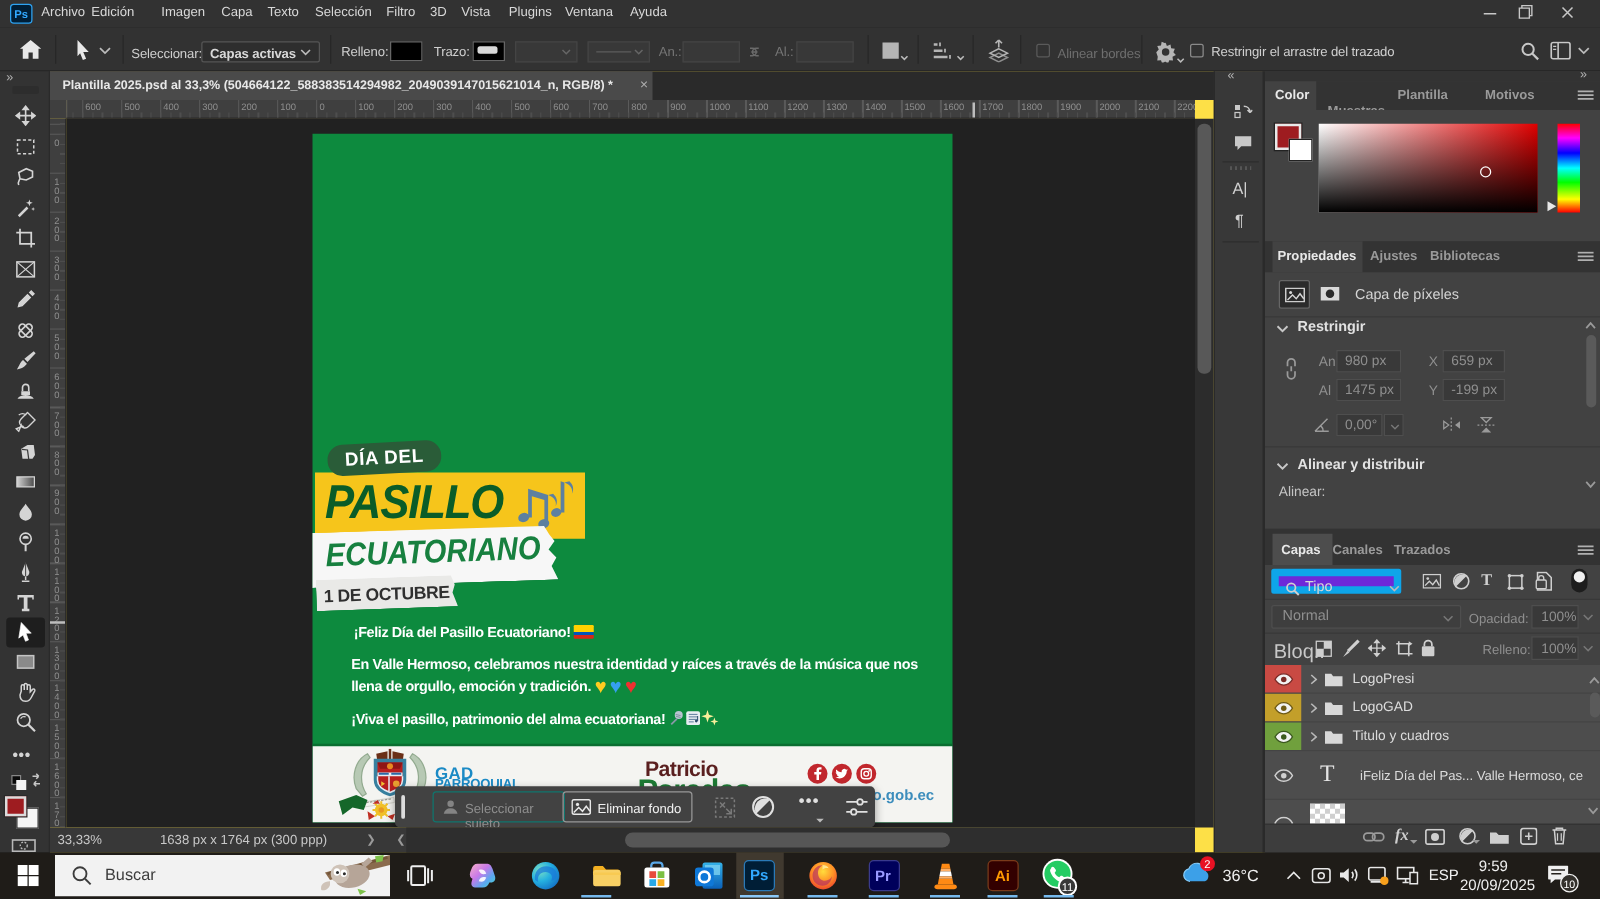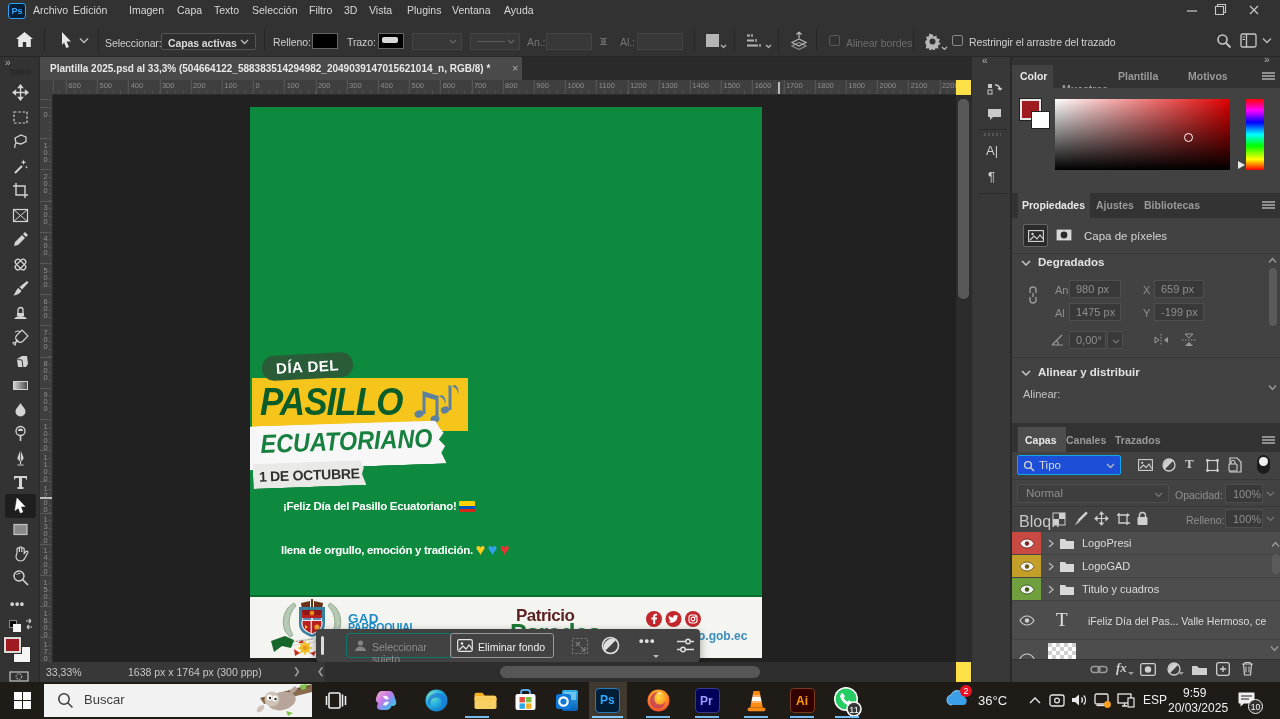--- a/index.html
+++ b/index.html
@@ -339,21 +339,35 @@
               <ellipse cx="6" cy="35" rx="4.2" ry="3.4" transform="rotate(-20 6 35)"></ellipse>
               <path d="M9.5 35V10l3 1v24z"></path>
               <path d="M12.5 11c5 2 7 5 6 9 2-4 1-7-2-10z"></path>
             </g>
         </svg>
         <div class="a" style="left:-2px;top:316px;width:198px;height:44px;background:#f7f7f7;transform:rotate(-2deg);box-shadow:0 3px 4px rgba(0,0,0,.25);clip-path:polygon(0 0,188px 2%,192px 18%,196px 30%,191px 45%,197px 60%,193px 75%,198px 100%,0 100%)"></div>
         <div class="a" style="left:10px;top:322px;color:#17803f;font-size:26px;font-weight:bold;font-style:italic;transform:rotate(-2deg) scaleX(.9);transform-origin:0 0;white-space:nowrap">ECUATORIANO</div>
         <div class="a" style="left:3px;top:355px;width:113px;height:25px;background:#e9e9e7;transform:rotate(-2deg);box-shadow:0 2px 3px rgba(0,0,0,.2);clip-path:polygon(0 0,108px 0,111px 30%,109px 55%,113px 100%,0 100%)"></div>
         <div class="a" style="left:9px;top:360px;color:#2f2f2f;font-size:14px;font-weight:bold;transform:rotate(-2deg);letter-spacing:-.3px">1 DE OCTUBRE</div>
         <div class="a" style="left:33px;top:393px;color:#fff;font-size:11.5px;font-weight:bold;letter-spacing:-.3px;white-space:nowrap">¡Feliz Día del Pasillo Ecuatoriano! <span style="display:inline-block;width:16px;height:11px;background:linear-gradient(180deg,#ffd100 0 50%,#0055b8 50% 75%,#d62718 75% 100%);vertical-align:-1.5px;border-radius:1px"></span></div>
+        <div class="a" style="left:31px;top:419px;color:#fff;font-size:11.5px;font-weight:bold;letter-spacing:-.3px;white-space:nowrap">En Valle Hermoso, celebramos nuestra identidad y raíces a través de la música que nos</div>
         <div class="a" style="left:31px;top:434px;color:#fff;font-size:11.5px;font-weight:bold;letter-spacing:-.3px;white-space:nowrap">llena de orgullo, emoción y tradición. <span style="color:#ffcc20;font-size:16px;vertical-align:-1px">♥</span> <span style="color:#35a0f0;font-size:16px;vertical-align:-1px">♥</span> <span style="color:#f03030;font-size:16px;vertical-align:-1px">♥</span></div>
+        <div class="a" style="left:31px;top:461px;color:#fff;font-size:11.5px;font-weight:bold;letter-spacing:-.3px;white-space:nowrap">¡Viva el pasillo, patrimonio del alma ecuatoriana! <svg width="13" height="13" viewBox="0 0 13 13" style="vertical-align:-2px">
+              <circle cx="8" cy="4" r="3.2" fill="#b8c4d0"></circle>
+              <path d="M6 6.5L1.5 11l1 1L7 7.5z" fill="#8a98a8"></path>
+              <path d="M5.5 3.5l4 1M5.8 5l3.6 1" stroke="#7a8898" stroke-width=".7"></path>
+            </svg><svg width="13" height="13" viewBox="0 0 13 13" style="vertical-align:-2px">
+              <rect x="1" y="1" width="11" height="11" rx="1.5" fill="#e8edf2"></rect>
+              <path d="M3 3.5h7M3 5.5h7M3 7.5h7M3 9.5h4" stroke="#5a7a9a" stroke-width=".8"></path>
+              <circle cx="9" cy="8.8" r="1.1" fill="#2a4a6a"></circle>
+              <path d="M10.1 8.8V4.8" stroke="#2a4a6a" stroke-width=".8"></path>
+            </svg><svg width="14" height="13" viewBox="0 0 14 13" style="vertical-align:-2px">
+              <path d="M5 0l1.2 3.8L10 5 6.2 6.2 5 10 3.8 6.2 0 5l3.8-1.2z" fill="#f8ef9a"></path>
+              <path d="M10.5 6l.8 2.4 2.4.8-2.4.8-.8 2.4-.8-2.4-2.4-.8 2.4-.8z" fill="#f8ef9a"></path>
+            </svg></div>
         <div class="a" style="left:0;top:488px;width:512px;height:2px;background:#0a6e30"></div>
         <div class="a" style="left:0;top:490px;width:512px;height:61px;background:#f4f4f1"></div>
         <svg class="a" style="left:18px;top:492px" width="76" height="59" viewBox="0 0 76 59">
           <path d="M26 4C16 9 13 22 17 32l5 6 3-2c-5-8-6-20 3-29z" fill="#b7c9b4" stroke="#93ab90" stroke-width="1"></path>
           <path d="M62 4c10 5 13 18 9 28l-5 6-3-2c5-8 6-20-3-29z" fill="#b7c9b4" stroke="#93ab90" stroke-width="1"></path>
           <path d="M42 2l-9 2 1 7 8-2zM46 2l9 2-1 7-8-2zM43 0h2v9h-2z" fill="#6b3018"></path>
           <path d="M31 8h26v17c0 7-6 11-13 13-7-2-13-6-13-13z" fill="#38809f"></path>
           <path d="M34 11h20v14c0 5-4.5 8-10 10-5.5-2-10-5-10-10z" fill="#b81f1f"></path>
           <path d="M34 11h20l-2 5H36z" fill="#8f1616"></path>
             <circle cx="44" cy="14" r="2.4" fill="#e88820"></circle>
@@ -495,21 +509,21 @@
         <svg class="a" style="left:4px;top:5px" width="16" height="12" viewBox="0 0 16 12">
           <rect x=".6" y=".6" width="14.8" height="10.8" fill="#d8d8d8"></rect>
           <circle cx="8" cy="6" r="3.4" fill="#2b2b2b"></circle>
         </svg>
       </div>
     <span class="a" style="left:72px;top:173px;color:#d4d4d4;font-size:11.5px">Capa de píxeles</span>
     <div class="a" style="left:0;top:196px;width:268px;height:1px;background:#383838"></div>
     <svg class="a" style="left:9px;top:203px" width="10" height="7" viewBox="0 0 10 7">
         <path d="M1 1l4 4 4-4" fill="none" stroke="#c8c8c8" stroke-width="1.5"></path>
       </svg>
-    <span class="a" style="left:26px;top:199px;color:#e2e2e2;font-size:11.5px;font-weight:bold">Degradados</span>
+    <span class="a" style="left:26px;top:199px;color:#e2e2e2;font-size:11.5px;font-weight:bold">Restringir</span>
     <svg class="a" style="left:15px;top:228px" width="12" height="20" viewBox="0 0 12 20">
         <path d="M6 2a3 3 0 013 3v3M6 2a3 3 0 00-3 3v3m3 10a3 3 0 003-3v-3m-3 6a3 3 0 01-3-3v-3" fill="none" stroke="#9a9a9a" stroke-width="1.4"></path>
         <path d="M6 8v4" stroke="#9a9a9a" stroke-width="1.4"></path>
       </svg>
     <span class="a" style="left:43px;top:227px;color:#8f8f8f;font-size:11px">An</span>
     <div class="field" style="left:57px;top:223px;width:52px;height:18px;padding:2px 0 0 6px">980 px</div>
     <span class="a" style="left:131px;top:227px;color:#8f8f8f;font-size:11px">X</span>
     <div class="field" style="left:142px;top:223px;width:50px;height:18px;padding:2px 0 0 6px">659 px</div>
     <span class="a" style="left:43px;top:250px;color:#8f8f8f;font-size:11px">Al</span>
     <div class="field" style="left:57px;top:246px;width:52px;height:18px;padding:2px 0 0 6px">1475 px</div>
@@ -550,21 +564,21 @@
 
     <div class="ptabstrip" style="top:366px;height:29px"></div>
     <div class="a" style="left:6px;top:370px;width:48px;height:25px;background:#4d4d4d"></div>
     <span class="ptab on" style="left:13px;top:377px">Capas</span>
     <span class="ptab" style="left:54px;top:377px">Canales</span>
     <span class="ptab" style="left:103px;top:377px">Trazados</span>
     <svg class="a" style="left:250px;top:379px" width="13" height="9" viewBox="0 0 13 9">
         <path d="M0 1h13M0 4h13M0 7h13" stroke="#b0b0b0" stroke-width="1.4"></path>
       </svg>
     <div class="a" style="left:0;top:395px;width:268px;height:230px;background:#424242"></div>
-    <div class="a" style="left:5px;top:398px;width:104px;height:20px;background:#1d4ed8;border:1px solid #0ea5e9;border-radius:2px">
+    <div class="a" style="left:5px;top:398px;width:104px;height:20px;background:#6d28d9;border:6px solid #0ea5e9;border-radius:2px">
       <svg class="a" style="left:5px;top:4px" width="12" height="12" viewBox="0 0 12 12">
           <circle cx="5" cy="5" r="3.4" fill="none" stroke="#d0d0d0" stroke-width="1.4"></circle>
           <path d="M7.5 7.5L11 11" stroke="#d0d0d0" stroke-width="1.6"></path>
         </svg>
       <span class="a" style="left:21px;top:3px;color:#d8d8d8;font-size:11.5px">Tipo</span>
       <svg class="a" style="left:88px;top:7px" width="9" height="6" viewBox="0 0 9 6">
           <path d="M1 1l3.5 3.5L8 1" fill="none" stroke="#bbb" stroke-width="1.3"></path>
         </svg>
     </div>
     <svg class="a" style="left:126px;top:402px" width="15" height="12" viewBox="0 0 15 12">
@@ -871,20 +885,20 @@
         <path d="M2.5 12.5h10" stroke="#e8e8e8" stroke-width="1.3"></path>
         <circle cx="13.5" cy="11.5" r="3.4" fill="#f8a01c"></circle>
       </svg>
     <svg class="a" style="left:1117px;top:11px" width="18" height="15" viewBox="0 0 18 15">
         <rect x="1" y="1" width="13" height="9" fill="none" stroke="#e8e8e8" stroke-width="1.3"></rect>
         <path d="M5 13h5M7.5 10v3" stroke="#e8e8e8" stroke-width="1.3"></path>
         <rect x="11" y="5" width="6" height="9" fill="#1f1c18" stroke="#e8e8e8" stroke-width="1.2"></rect>
       </svg>
     <span class="a" style="left:1143px;top:11px;font-size:12px;color:#f0f0f0">ESP</span>
     <span class="a" style="left:1183px;top:4px;font-size:12px;color:#f0f0f0">9:59</span>
-    <span class="a" style="left:1168px;top:19px;font-size:12px;color:#f0f0f0">20/03/2025</span>
+    <span class="a" style="left:1168px;top:19px;font-size:12px;color:#f0f0f0">20/09/2025</span>
     <svg class="a" style="left:1237px;top:9px" width="19" height="16" viewBox="0 0 19 16">
         <path d="M2 1.5h15a.5.5 0 01.5.5v10a.5.5 0 01-.5.5H7l-3.5 3v-3H2a.5.5 0 01-.5-.5V2a.5.5 0 01.5-.5z" fill="#f0f0f0"></path>
         <path d="M4 5h11M4 8h8" stroke="#25211c" stroke-width="1.2"></path>
       </svg>
     <div class="a" style="left:1248px;top:17px;width:15px;height:15px;background:#33302b;border:1.5px solid #f0f0f0;border-radius:50%;color:#fff;font-size:8.5px;text-align:center;line-height:14px">10</div>
   </div>
 </div>
 
 </body></html>

